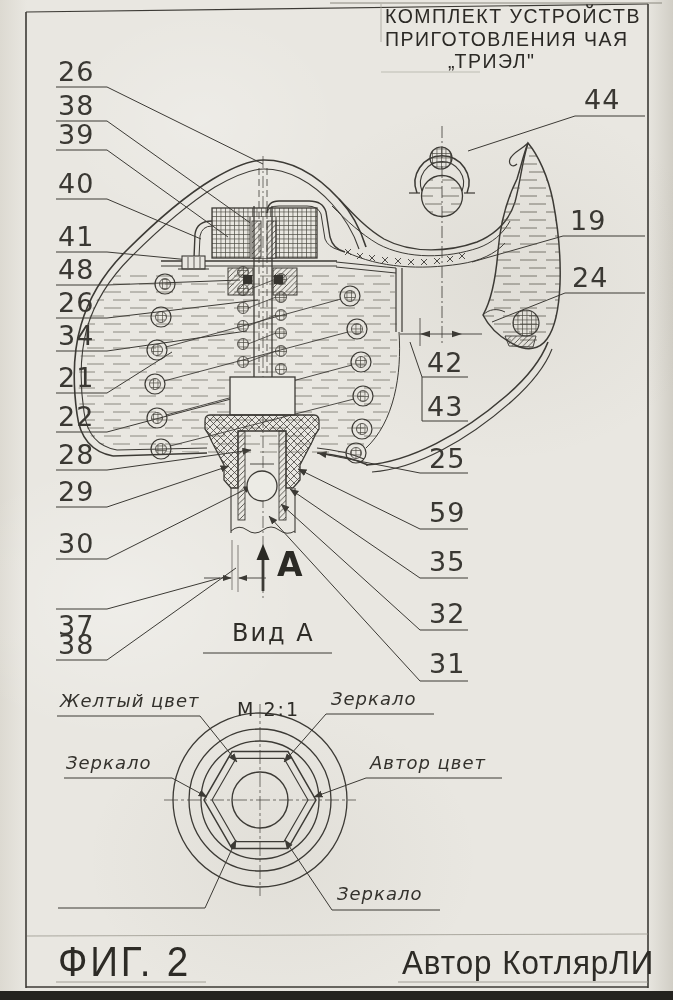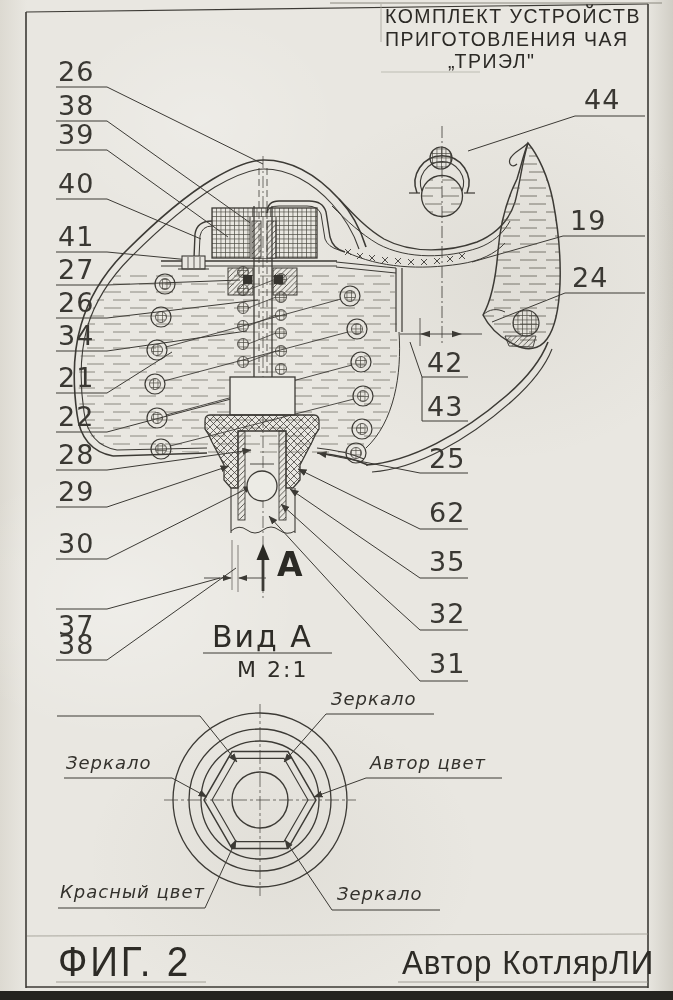--- a/index.html
+++ b/index.html
@@ -12,22 +12,22 @@
       radial-gradient(280px 220px at 42% 86%, rgba(118,112,96,.07), transparent 70%),
       radial-gradient(200px 160px at 30% 12%, rgba(255,255,255,.20), transparent 70%),
       linear-gradient(90deg, rgba(205,201,190,.45) 0, rgba(205,201,190,0) 4%, rgba(205,201,190,0) 96%, rgba(185,181,170,.5) 100%);
     font-family:"DejaVu Sans", sans-serif;color:#302e29;
   }
   svg.lines{position:absolute;left:0;top:0;}
   .txt{position:absolute;white-space:nowrap;}
   .co{font-size:27px;letter-spacing:1px;color:#3a3833;}
   .title-line{font-family:"Liberation Sans", sans-serif;font-size:19.5px;letter-spacing:1.5px;font-weight:500;color:#2b2925;}
   .cursive{font-family:"DejaVu Sans", sans-serif;font-style:italic;font-size:18px;letter-spacing:1px;color:#33312c;}
-  .viewa{font-size:30px;letter-spacing:2px;color:#2e2c27;}
-  .scale{font-size:22px;letter-spacing:2px;color:#2e2c27;}
+  .viewa{font-size:24px;letter-spacing:2px;color:#2e2c27;margin-left:20px;}
+  .scale{font-size:19px;letter-spacing:2px;color:#2e2c27;margin-top:41px;}
   .alabel{font-size:33px;font-weight:bold;color:#2b2a25;}
   .fig{font-family:"Liberation Sans", sans-serif;font-size:42px;letter-spacing:3px;color:#2d2b26;transform:scaleX(.92);transform-origin:left;}
   .author{font-family:"Liberation Sans", sans-serif;font-size:33px;letter-spacing:1px;color:#2d2b26;transform:scaleX(.95);transform-origin:left;}
 </style>
 </head>
 <body>
 
 <div class="sheet">
 
   <svg class="lines" width="673" height="1000" viewBox="0 0 673 1000">
@@ -277,48 +277,48 @@
 
   <div class="txt title-line" style="left:385px;top:5px">КОМПЛЕКТ УСТРОЙСТВ</div>
   <div class="txt title-line" style="left:385px;top:28px">ПРИГОТОВЛЕНИЯ ЧАЯ</div>
   <div class="txt title-line" style="left:448px;top:50px">„ТРИЭЛ"</div>
 
   <div class="txt co" style="left:58px;top:56px">26</div>
   <div class="txt co" style="left:58px;top:90px">38</div>
   <div class="txt co" style="left:58px;top:119px">39</div>
   <div class="txt co" style="left:58px;top:168px">40</div>
   <div class="txt co" style="left:58px;top:221px">41</div>
-  <div class="txt co" style="left:58px;top:254px">27</div>
+  <div class="txt co" style="left:58px;top:254px">48</div>
   <div class="txt co" style="left:58px;top:287px">26</div>
   <div class="txt co" style="left:58px;top:320px">34</div>
   <div class="txt co" style="left:58px;top:362px">21</div>
   <div class="txt co" style="left:58px;top:401px">22</div>
   <div class="txt co" style="left:58px;top:439px">28</div>
   <div class="txt co" style="left:58px;top:476px">29</div>
   <div class="txt co" style="left:58px;top:528px">30</div>
   <div class="txt co" style="left:58px;top:610px">37</div>
   <div class="txt co" style="left:58px;top:629px">38</div>
 
   <div class="txt co" style="left:584px;top:84px">44</div>
   <div class="txt co" style="left:570px;top:205px">19</div>
   <div class="txt co" style="left:572px;top:262px">24</div>
   <div class="txt co" style="left:427px;top:347px">42</div>
   <div class="txt co" style="left:427px;top:391px">43</div>
   <div class="txt co" style="left:429px;top:443px">25</div>
-  <div class="txt co" style="left:429px;top:497px">62</div>
+  <div class="txt co" style="left:429px;top:497px">59</div>
   <div class="txt co" style="left:429px;top:546px">35</div>
   <div class="txt co" style="left:429px;top:598px">32</div>
   <div class="txt co" style="left:429px;top:648px">31</div>
 
   <div class="txt viewa" style="left:212px;top:619px">Вид А</div>
   <div class="txt scale" style="left:237px;top:657px">М 2:1</div>
   <div class="txt alabel" style="left:277px;top:545px">А</div>
 
+  <div class="txt cursive" style="left:60px;top:690px">Желтый цвет</div>
   <div class="txt cursive" style="left:331px;top:688px">Зеркало</div>
   <div class="txt cursive" style="left:66px;top:752px">Зеркало</div>
   <div class="txt cursive" style="left:370px;top:752px">Автор цвет</div>
-  <div class="txt cursive" style="left:60px;top:881px">Красный цвет</div>
   <div class="txt cursive" style="left:337px;top:883px">Зеркало</div>
 
   <div class="txt fig" style="left:58px;top:938px">ФИГ. 2</div>
   <div class="txt author" style="left:402px;top:944px">Автор КотлярЛИ</div>
 
 </div>
 
 </body></html>

